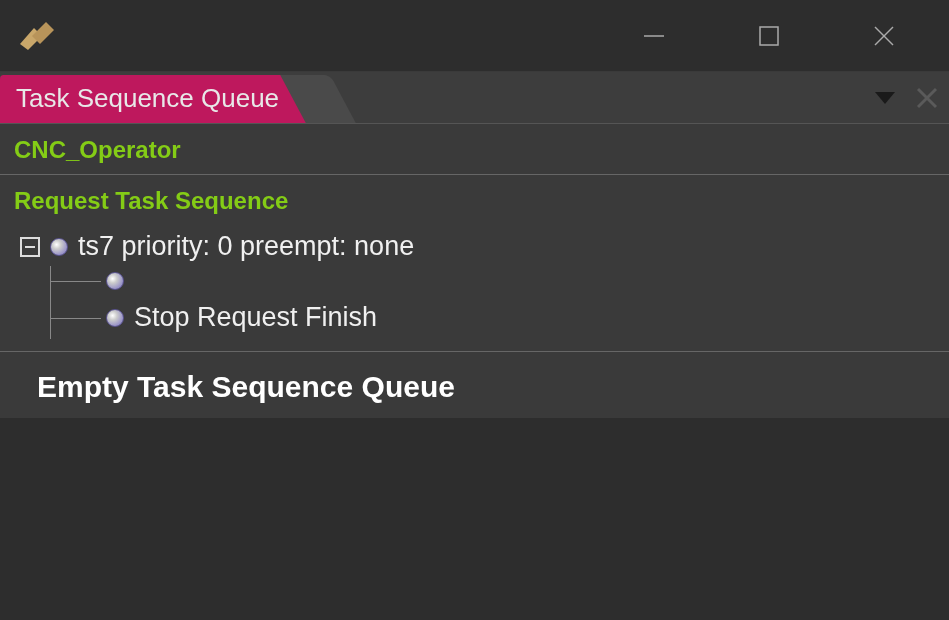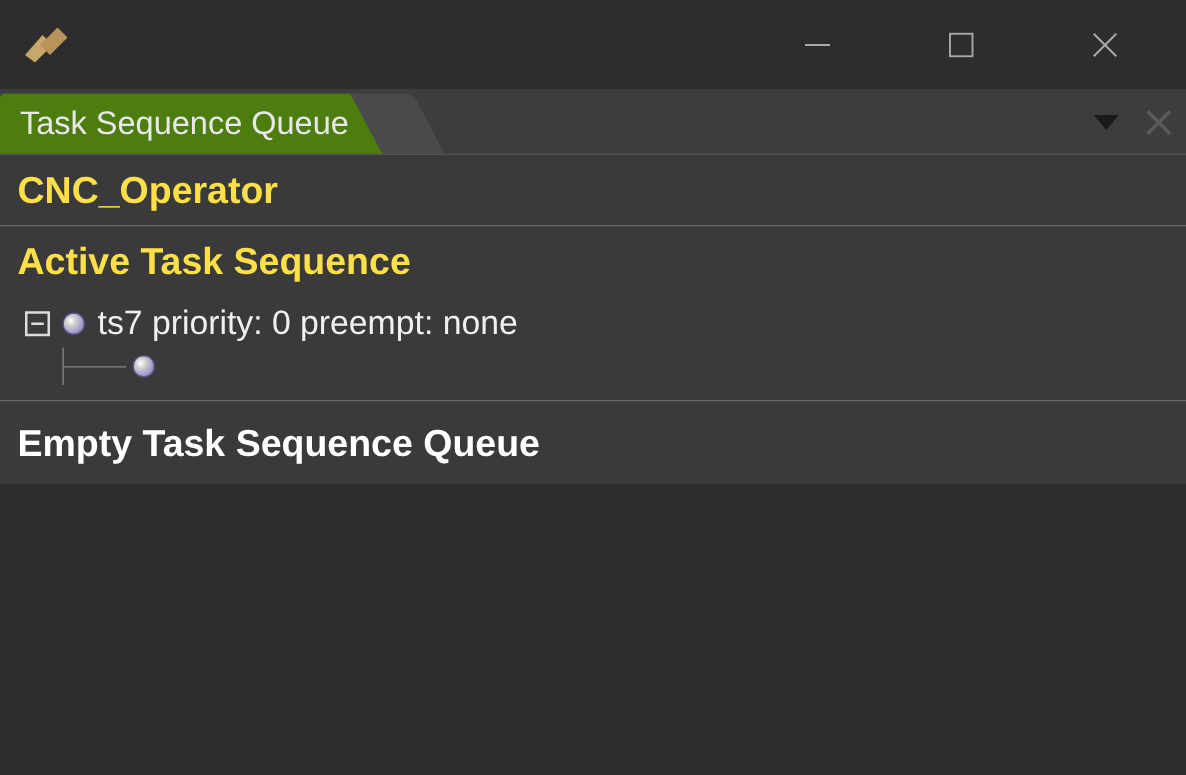--- a/index.html
+++ b/index.html
@@ -44,21 +44,21 @@
     .win-btn svg { display: block; }
     .tabbar {
       height: 52px;
       background: #3d3d3d;
       display: flex;
       align-items: flex-end;
       position: relative;
       border-bottom: 1px solid #555;
     }
     .tab {
-      background: #4d7c0f;
+      background: #be185d;
       color: #e8e8e8;
       font-size: 26px;
       padding: 8px 28px 10px 16px;
       border-top-left-radius: 4px;
       border-top-right-radius: 28px 52px;
       position: relative;
       height: 48px;
       display: flex;
       align-items: center;
     }
@@ -90,23 +90,23 @@
     }
     .close-tab {
       color: #5a5a5a;
       font-size: 26px;
     }
     .close-tab svg { display: block; }
     .content {
       background: #3a3a3a;
     }
     .section-header {
-      font-size: 30px;
+      font-size: 24px;
       font-weight: bold;
-      color: #fde047;
+      color: #84cc16;
       padding: 12px 14px 10px 14px;
     }
     .divider {
       height: 1px;
       background: #666;
     }
     .tree {
       padding: 2px 20px 12px 20px;
       font-size: 27px;
       color: #f0f0f0;
@@ -178,20 +178,21 @@
       transform: rotate(45deg);
       position: absolute;
       left: 18px;
     }
     .current-marker-row { position: relative; }
     .empty-label {
       font-size: 30px;
       font-weight: bold;
       color: #fff;
       padding: 18px 14px 14px 14px;
+      margin-left: 23px;
     }
   </style>
 </head>
 <body>
 
 <div class="titlebar">
   <div class="app-icon">
     <svg width="38" height="28" viewBox="0 0 38 28">
       <path d="M 2 22 L 16 6 L 24 14 L 10 28 Z" fill="#c9a76a"></path>
       <path d="M 14 14 L 28 0 L 36 8 L 22 22 Z" fill="#b8945a"></path>
@@ -229,32 +230,36 @@
           <line x1="3" y1="3" x2="21" y2="21" stroke="#5a5a5a" stroke-width="3"></line>
           <line x1="21" y1="3" x2="3" y2="21" stroke="#5a5a5a" stroke-width="3"></line>
         </svg>
     </div>
   </div>
 </div>
 
 <div class="content">
   <div class="section-header">CNC_Operator</div>
   <div class="divider"></div>
-  <div class="section-header">Active Task Sequence</div>
+  <div class="section-header">Request Task Sequence</div>
 
   <div class="tree">
     <div class="tree-root">
       <span class="toggle-box">
           <span class="minus"></span>
         </span>
       <span class="bullet"></span>
       <span>ts7 priority: 0 preempt: none</span>
     </div>
     <div class="tree-children">
       <div class="tree-item">
         <span class="bullet"></span>
       </div>
+      <div class="tree-item">
+        <span class="bullet"></span>
+        <span>Stop Request Finish</span>
+      </div>
     </div>
   </div>
 
   <div class="divider"></div>
   <div class="empty-label">Empty Task Sequence Queue</div>
 </div>
 
 </body></html>

